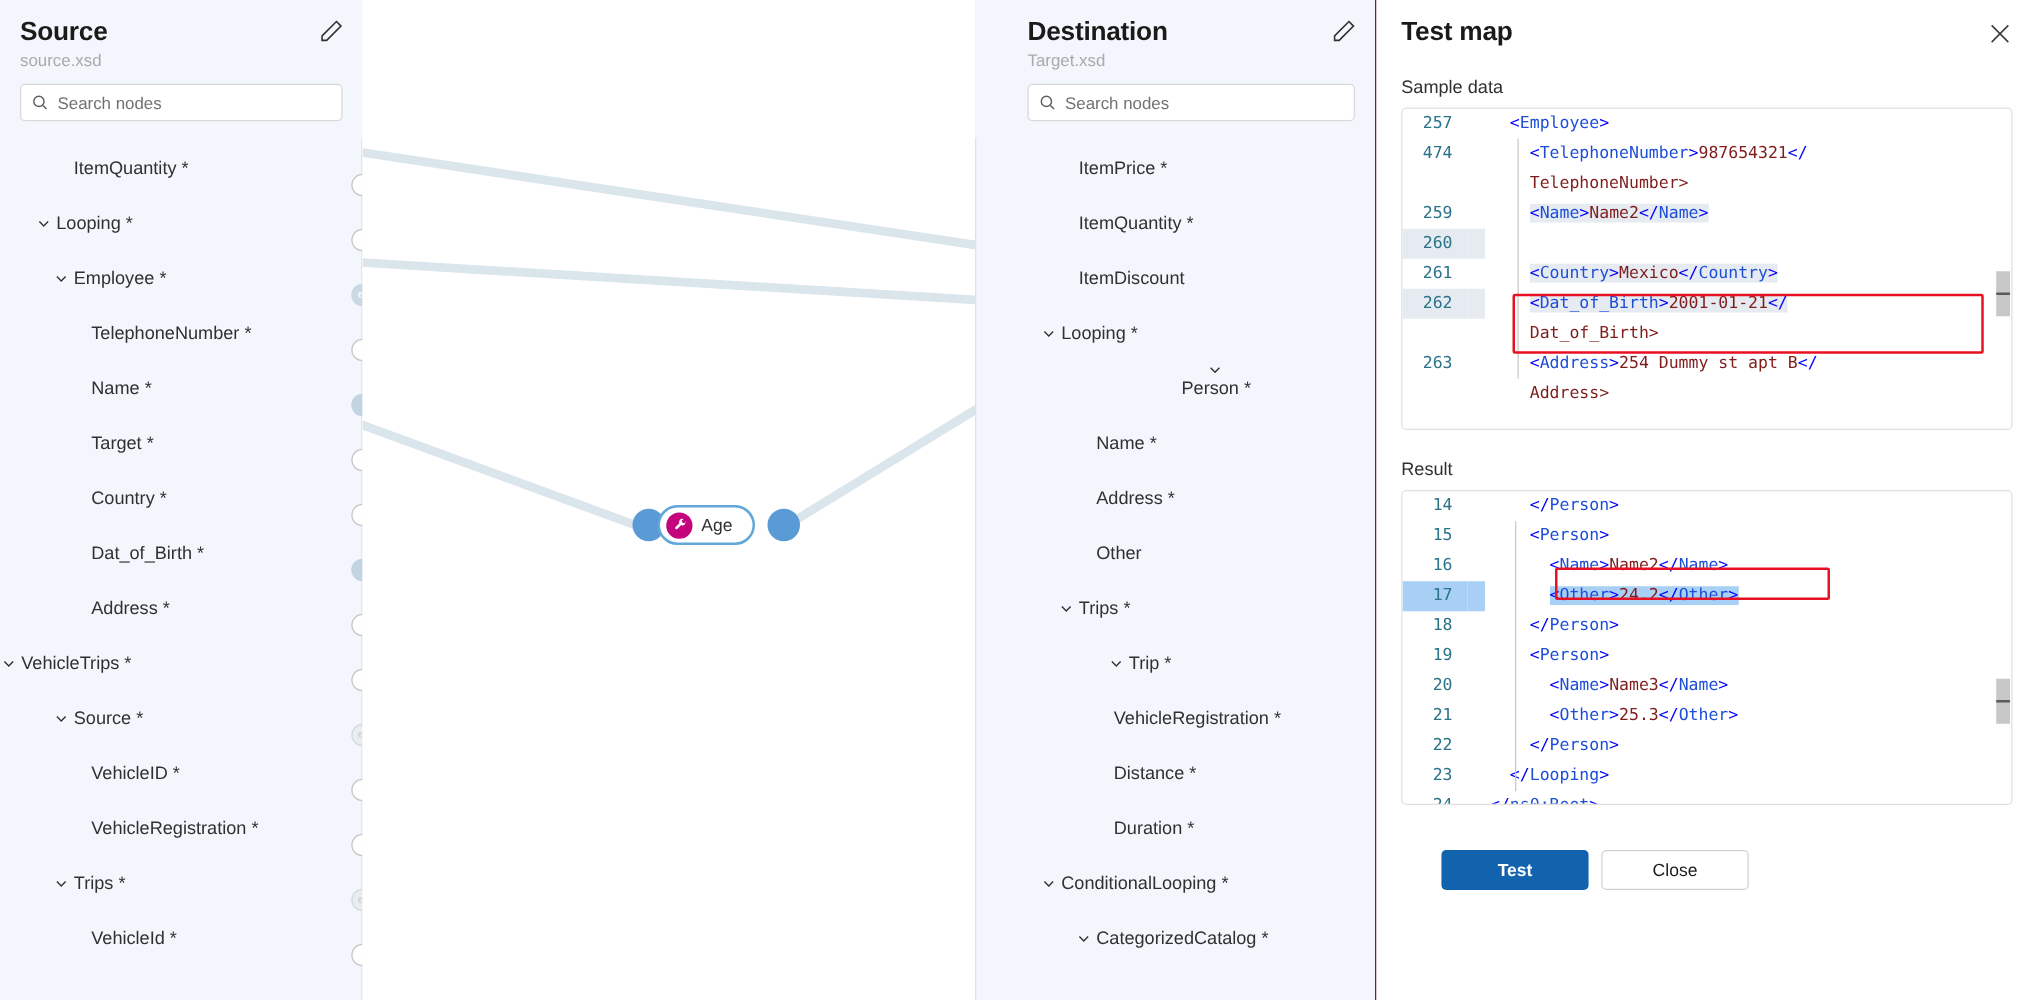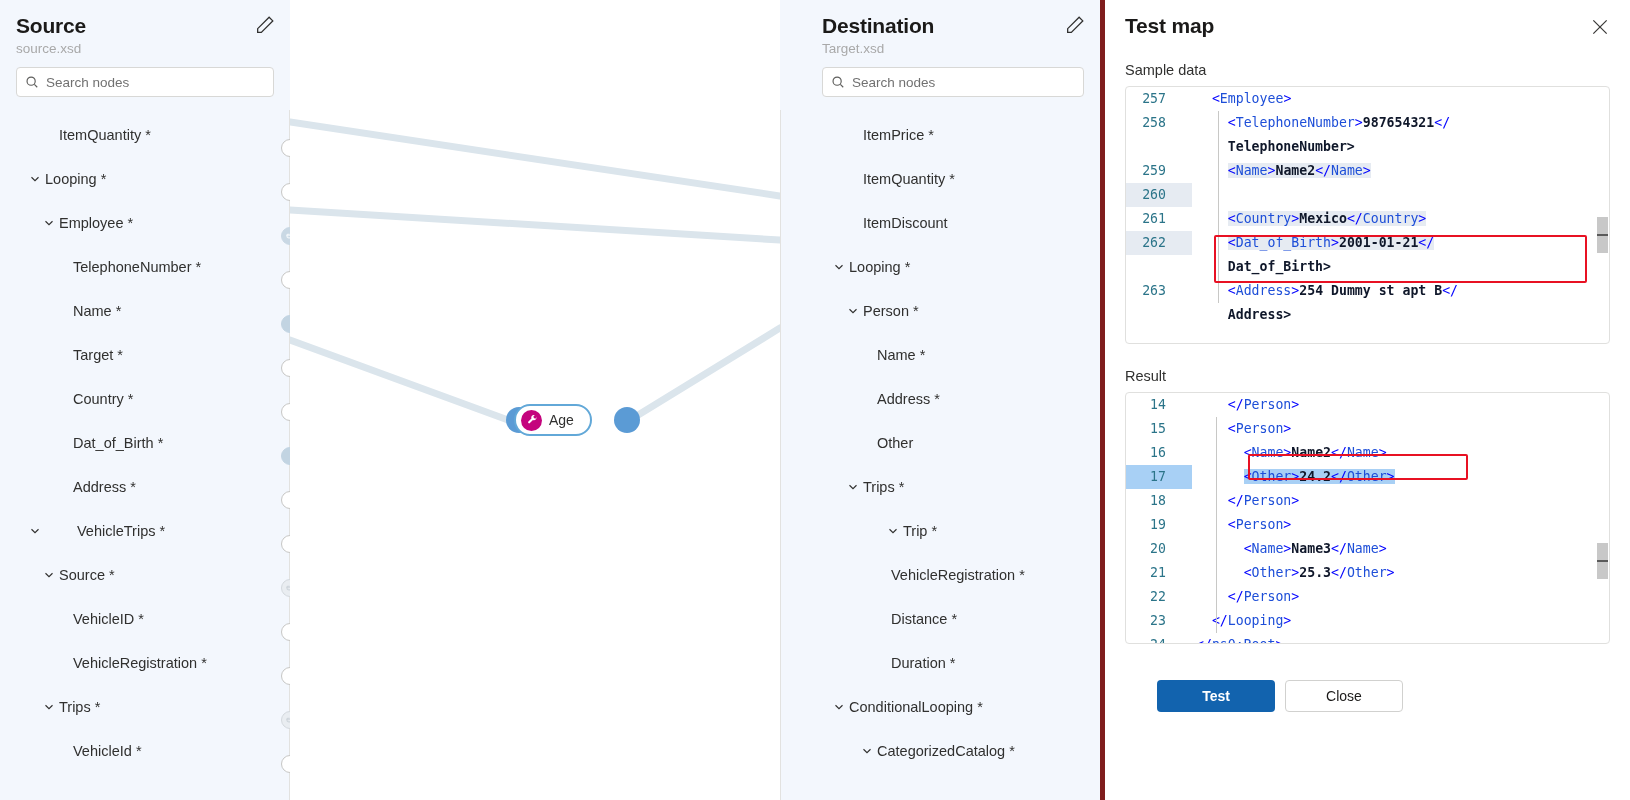--- a/index.html
+++ b/index.html
@@ -122,21 +122,21 @@
   .fnode-icon svg { width: 12px; height: 12px; color: #fff; }
   .fnode-label { font-size: 14px; color: #30302f; }
   .fnode-dot {
     position: absolute; width: 26px; height: 26px; border-radius: 50%;
     background: #5b9bd5; z-index: 4;
   }
 
   
   #test-panel {
     width: 530px; height: 800px; background: #fff;
-    border-left: 5px solid #7f1d1d;
+    border-left: 1px solid #7f1d1d;
     position: relative;
     padding: 0 20px;
   }
   .tp-header {
     display: flex; align-items: flex-start; justify-content: space-between;
     padding-top: 14px;
   }
   .tp-title { font-size: 21px; font-weight: 700; color: #1b1a19; letter-spacing: -0.2px; }
   .close-icon { width: 20px; height: 20px; color: #3b3a39; cursor: pointer; margin-top: 3px; }
   .section-label {
@@ -166,21 +166,21 @@
   .code-line.hl-row .ln { background: #e6ebf2; }
   .code-line.hl-blue .ln { background: #a8d0f5; }
   .gut {
     width: 14px; flex: none;
   }
   .code-line.hl-row .gut { background: #e6ebf2; }
   .code-line.hl-blue .gut { background: #a8d0f5; }
   .code-txt { flex: 1; padding-left: 4px; position: relative; }
   .tag { color: #0000ff; }
   .tagname { color: #1d4ed8; }
-  .txtval { color: #0f172a; font-weight: bold; }
+  .txtval { color: #7f1d1d; }
   .seg-hl { background: #e6ebf2; }
   .seg-blue { background: #a8d0f5; }
   .indent-guide {
     position: absolute; width: 1px; background: #c8c8c6;
   }
   .red-outline {
     position: absolute; border: 2px solid #e81123; border-radius: 2px;
     pointer-events: none; z-index: 3;
   }
   .vscroll {
@@ -276,21 +276,21 @@
             <path d="M4 6l4 4 4-4"></path>
           </svg>
           <span>Dat_of_Birth *</span>
         </div>
         <div class="tree-row" style="padding-left: 56px;">
           <svg class="chev hidden" viewBox="0 0 16 16" fill="none" stroke="currentColor" stroke-width="1.3">
             <path d="M4 6l4 4 4-4"></path>
           </svg>
           <span>Address *</span>
         </div>
-        <div class="tree-row" style="padding-left: 28px; gap: 32px;">
+        <div class="tree-row" style="">
           <svg class="chev" viewBox="0 0 16 16" fill="none" stroke="currentColor" stroke-width="1.3">
             <path d="M4 6l4 4 4-4"></path>
           </svg>
           <span>VehicleTrips *</span>
         </div>
         <div class="tree-row" style="padding-left: 42px;">
           <svg class="chev" viewBox="0 0 16 16" fill="none" stroke="currentColor" stroke-width="1.3">
             <path d="M4 6l4 4 4-4"></path>
           </svg>
           <span>Source *</span>
@@ -369,21 +369,21 @@
       <path d="M 0 210 L 490 240" stroke="#dbe5ec" stroke-width="7" fill="none" stroke-linecap="round"></path>
 
       <path d="M 0 340 L 218 420" stroke="#dbe5ec" stroke-width="7" fill="none" stroke-linecap="round"></path>
 
       <path d="M 340 420 L 490 328" stroke="#dbe5ec" stroke-width="7" fill="none" stroke-linecap="round"></path>
     </svg>
 
     <div class="fnode-dot" style="left:216px; top:407px;"></div>
     <div class="fnode-dot" style="left:324px; top:407px;"></div>
 
-    <div class="fnode" style="left:224px; top:404px;">
+    <div class="fnode" style="left:236px; top:404px;">
       <span class="fnode-icon">
         <svg viewBox="0 0 24 24" fill="currentColor">
           <path d="M20.5 5.5a5 5 0 0 1-6.6 6.6l-6.1 6.1a2.1 2.1 0 1 1-3-3l6.1-6.1a5 5 0 0 1 6.6-6.6l-3 3 1.5 2.5 2.5 1.5 3-3z"></path>
         </svg>
       </span>
       <span class="fnode-label">Age</span>
     </div>
   </div>
 
   <div class="schema-panel" id="dest-panel">
@@ -421,21 +421,21 @@
             <path d="M4 6l4 4 4-4"></path>
           </svg>
           <span>ItemDiscount</span>
         </div>
         <div class="tree-row" style="padding-left: 52px;">
           <svg class="chev" viewBox="0 0 16 16" fill="none" stroke="currentColor" stroke-width="1.3">
             <path d="M4 6l4 4 4-4"></path>
           </svg>
           <span>Looping *</span>
         </div>
-        <div class="tree-row" style="padding-left: 66px;">
+        <div class="tree-row" style="padding-left: 66px; flex-direction: column;">
           <svg class="chev" viewBox="0 0 16 16" fill="none" stroke="currentColor" stroke-width="1.3">
             <path d="M4 6l4 4 4-4"></path>
           </svg>
           <span>Person *</span>
         </div>
         <div class="tree-row" style="padding-left: 80px;">
           <svg class="chev hidden" viewBox="0 0 16 16" fill="none" stroke="currentColor" stroke-width="1.3">
             <path d="M4 6l4 4 4-4"></path>
           </svg>
           <span>Name *</span>
@@ -506,21 +506,21 @@
         <svg viewBox="0 0 24 24" fill="none" stroke="currentColor" stroke-width="1.5">
           <path d="M4 4l16 16M20 4L4 20"></path>
         </svg>
       </span>
     </div>
 
     <div class="section-label">Sample data</div>
     <div class="code-box" id="sample-box">
       <div class="code-scroll" id="sample-code">
           <div class="code-line"><span class="ln">257</span><span class="gut"></span><span class="code-txt"><span>  </span><span class="tag">&lt;</span><span class="tagname">Employee</span><span class="tag">&gt;</span></span></div>
-          <div class="code-line"><span class="ln">258</span><span class="gut"></span><span class="code-txt"><span>    </span><span class="tag">&lt;</span><span class="tagname">TelephoneNumber</span><span class="tag">&gt;</span><span class="txtval">987654321</span><span class="tag">&lt;/</span><span class="tagname"></span></span></div>
+          <div class="code-line"><span class="ln">474</span><span class="gut"></span><span class="code-txt"><span>    </span><span class="tag">&lt;</span><span class="tagname">TelephoneNumber</span><span class="tag">&gt;</span><span class="txtval">987654321</span><span class="tag">&lt;/</span><span class="tagname"></span></span></div>
           <div class="code-line"><span class="ln"></span><span class="gut"></span><span class="code-txt"><span>    </span><span class="txtval">TelephoneNumber&gt;</span></span></div>
           <div class="code-line"><span class="ln">259</span><span class="gut"></span><span class="code-txt"><span>    </span><span class="seg-hl"><span class="tag">&lt;</span><span class="tagname">Name</span><span class="tag">&gt;</span><span class="txtval">Name2</span><span class="tag">&lt;/</span><span class="tagname">Name</span><span class="tag">&gt;</span></span></span></div>
           <div class="code-line hl-row"><span class="ln">260</span><span class="gut"></span></div>
           <div class="code-line"><span class="ln">261</span><span class="gut"></span><span class="code-txt"><span>    </span><span class="seg-hl"><span class="tag">&lt;</span><span class="tagname">Country</span><span class="tag">&gt;</span><span class="txtval">Mexico</span><span class="tag">&lt;/</span><span class="tagname">Country</span><span class="tag">&gt;</span></span></span></div>
           <div class="code-line hl-row"><span class="ln">262</span><span class="gut"></span><span class="code-txt"><span>    </span><span class="seg-hl"><span class="tag">&lt;</span><span class="tagname">Dat_of_Birth</span><span class="tag">&gt;</span><span class="txtval">2001-01-21</span><span class="tag">&lt;/</span><span class="tagname"></span></span></span></div>
           <div class="code-line"><span class="ln"></span><span class="gut"></span><span class="code-txt"><span>    </span><span class="txtval">Dat_of_Birth&gt;</span></span></div>
           <div class="code-line"><span class="ln">263</span><span class="gut"></span><span class="code-txt"><span>    </span><span class="tag">&lt;</span><span class="tagname">Address</span><span class="tag">&gt;</span><span class="txtval">254 Dummy st apt B</span><span class="tag">&lt;/</span><span class="tagname"></span></span></div>
           <div class="code-line"><span class="ln"></span><span class="gut"></span><span class="code-txt"><span>    </span><span class="txtval">Address&gt;</span></span></div>
           <div class="indent-guide" style="left: 92px; top: 24px; height: 192px;"></div>
         </div>

